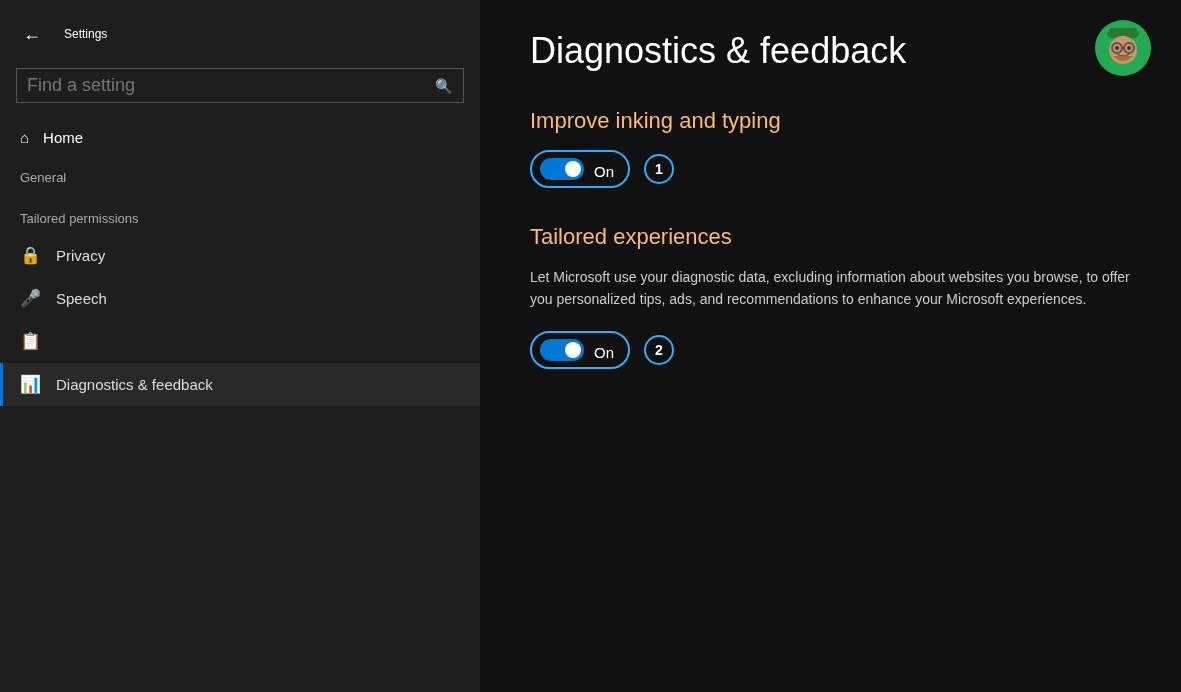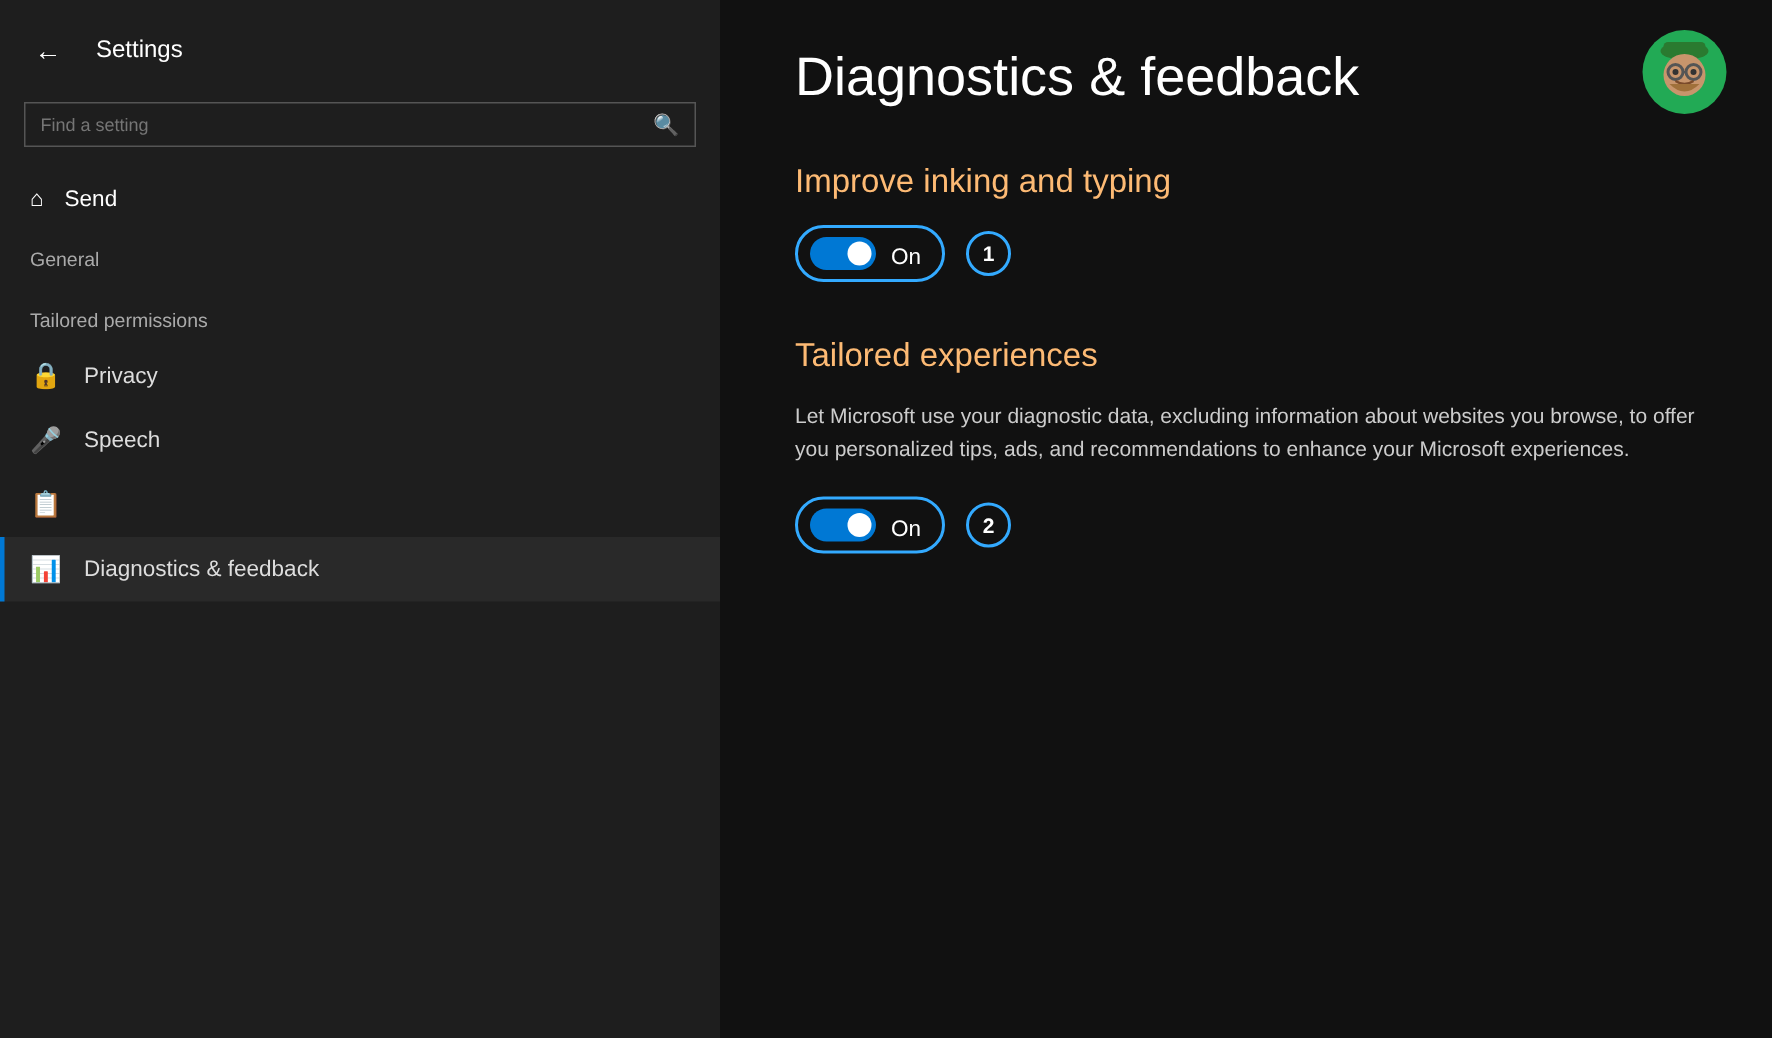--- a/index.html
+++ b/index.html
@@ -35,40 +35,40 @@
       display: flex;
       align-items: center;
       justify-content: center;
       border-radius: 4px;
       cursor: pointer;
       color: #fff;
       font-size: 18px;
     }
 
     .sidebar-title {
-      font-size: 16px;
+      font-size: 12px;
       font-weight: 400;
       color: #fff;
     }
 
     .search-box {
       margin: 4px 16px 16px 16px;
       display: flex;
       align-items: center;
       border: 1px solid #555;
       background: transparent;
       padding: 6px 10px;
     }
 
     .search-input {
       background: transparent;
       border: none;
       outline: none;
       color: #aaa;
-      font-size: 12px;
+      font-size: 18px;
       flex: 1;
     }
 
     .search-icon-wrap {
       color: #aaa;
       font-size: 14px;
     }
 
     .home-item {
       display: flex;
@@ -242,21 +242,21 @@
     <span class="sidebar-title">Settings</span>
   </div>
 
   <div class="search-box">
     <input class="search-input" type="text" placeholder="Find a setting" style="">
     <span class="search-icon-wrap">🔍</span>
   </div>
 
   <div class="home-item">
     <span>⌂</span>
-    <span>Send</span>
+    <span>Home</span>
   </div>
 
   <div class="privacy-label">General</div>
 
   <div class="windows-perm-label">Tailored permissions</div>
 
   <div class="nav-item">
     <span class="nav-icon">🔒</span>
     <span>Privacy</span>
   </div>

